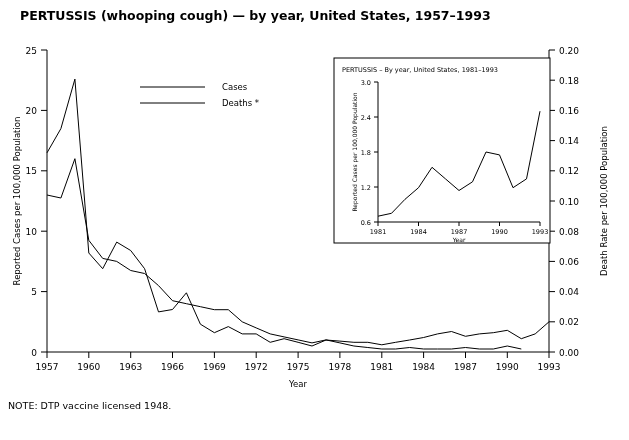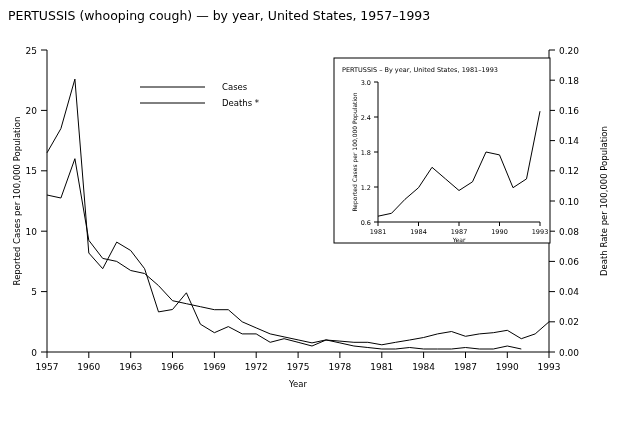--- a/index.html
+++ b/index.html
@@ -15,24 +15,24 @@
     overflow: hidden;
     position: relative;
   }
   #page {
     position: relative;
     width: 629px;
     height: 440px;
   }
   #title {
     position: absolute;
-    left: 8px;
+    left: 20px;
     top: 8px;
     font-size: 12.5px;
-    font-weight: normal;
+    font-weight: bold;
     letter-spacing: 0px;
     white-space: nowrap;
   }
   #chart-area {
     position: absolute;
     left: 0;
     top: 30px;
     width: 629px;
     height: 360px;
   }
@@ -218,15 +218,16 @@
         <text class="axistitle-small" x="459" y="212" text-anchor="middle">Year</text>
         <text class="axistitle-small" x="357" y="122" text-anchor="middle" transform="rotate(-90 357 122)">Reported Cases per 100,000 Population</text>
 
         <polyline class="series-line" points="378,186.2 391.5,183.3 405,169.3 418.5,157.7 432,137.3 445.5,148.9 459,160.5 472.5,151.8 486,122.0 499.5,124.9 513,157.7 526.5,148.9 540,81.2"></polyline>
       </g>
 
     </svg>
   </div>
 
   <div id="footnotes">
+    <div>NOTE: DTP vaccine licensed 1948.</div>
   </div>
 
 </div>
 
 </body></html>

